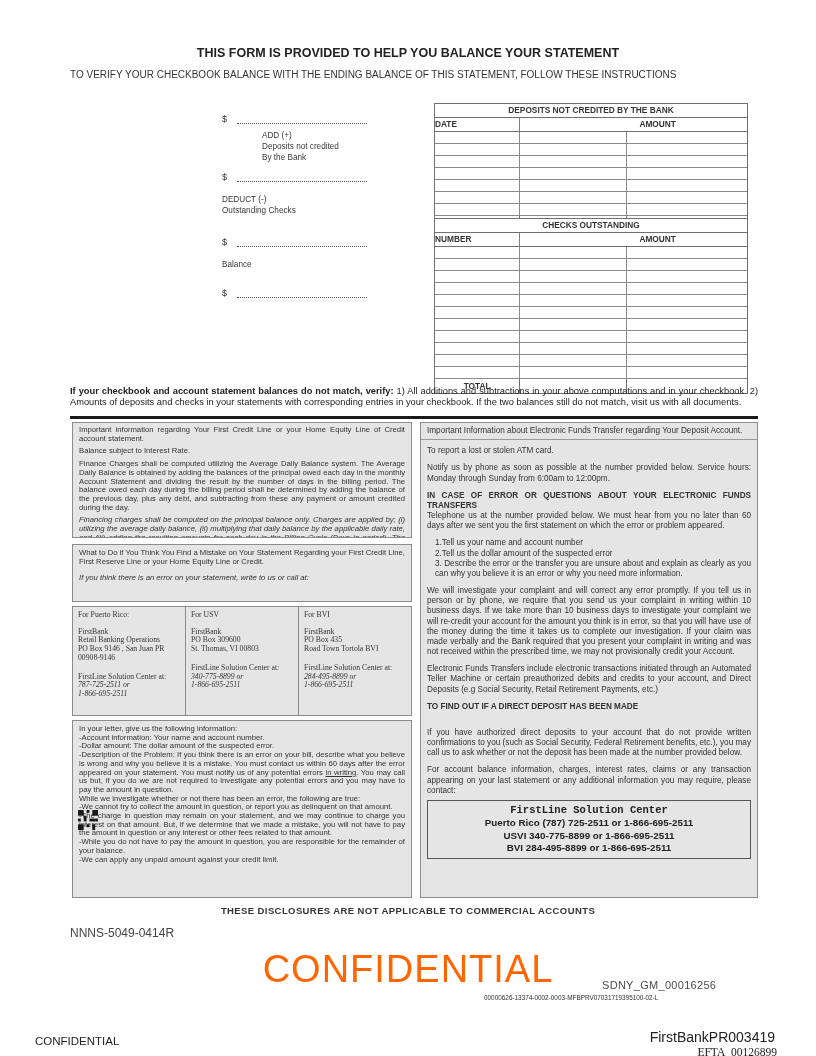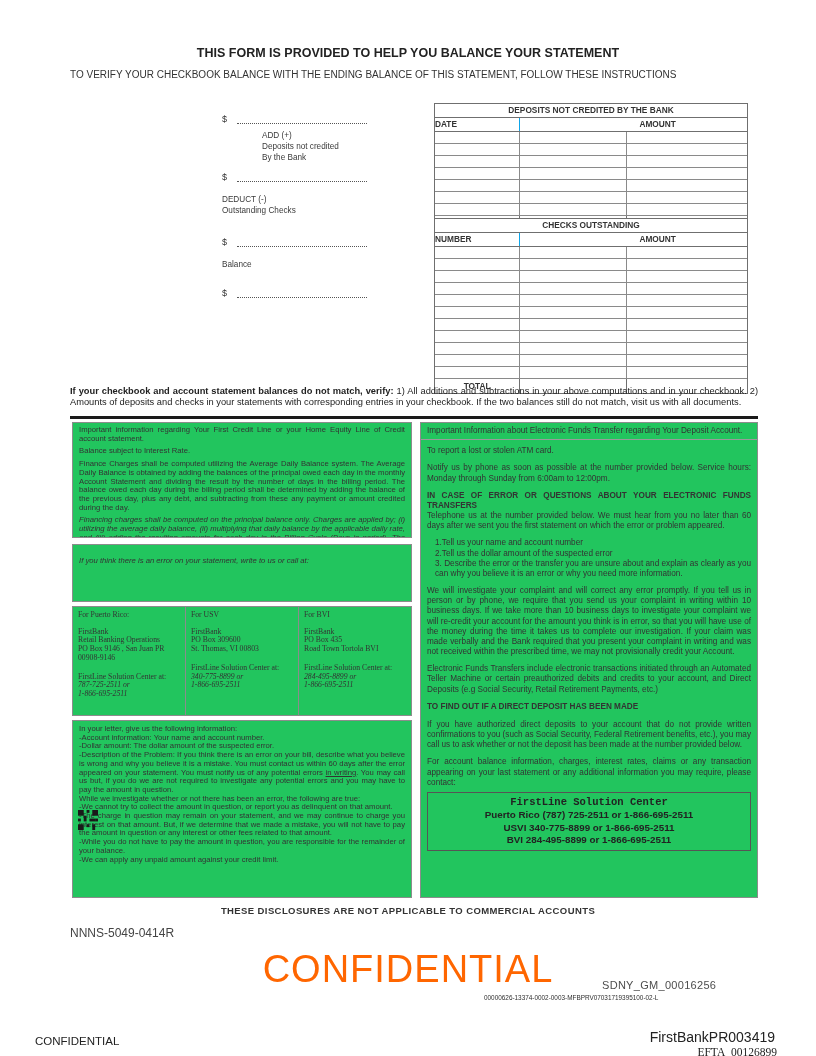--- a/index.html
+++ b/index.html
@@ -32,21 +32,21 @@
   .t-total .c1{width:27%;border-right:1px solid #6f6f6f;text-align:center;font-weight:bold;}
   .t-total .c2{width:34%;border-right:1px solid #6f6f6f;}
   .t-total .c3{flex:1;}
 
   
   .verify{left:70px;top:386px;width:688px;font-size:9.3px;line-height:1.18;text-align:justify;color:#222;}
   .verify b{font-weight:bold;}
   .heavy-rule{left:70px;top:416px;width:688px;height:2.5px;background:#1a1a1a;}
 
   
-  .dbox{border:1px solid #8c8c8c;background:#22c55e;box-sizing:border-box;overflow:hidden;}
+  .dbox{border:1px solid #8c8c8c;background:#e5e5e5;box-sizing:border-box;overflow:hidden;}
   .left-col{font-size:7.7px;line-height:1.13;color:#333;}
   .left-col p{margin:0 0 4px 0;text-align:justify;}
   .left-col .it{font-style:italic;}
   .right-col{font-size:8.2px;line-height:1.24;color:#333;}
   .right-col p{margin:0 0 7px 0;text-align:justify;}
   .rc-title{border-bottom:1px solid #9a9a9a;padding:3px 6px;margin:0 -6px 6px -6px;}
   .bold{font-weight:bold;}
   .uline{text-decoration:underline;}
 
   
@@ -236,20 +236,21 @@
   <div class="abs heavy-rule"></div>
 
   <div class="abs dbox left-col" style="left:72px;top:422px;width:340px;height:116px;padding:3px 6px;">
     <p>Important information regarding Your First Credit Line or your Home Equity Line of Credit account statement.</p>
     <p>Balance subject to Interest Rate.</p>
     <p>Finance Charges shall be computed utilizing the Average Daily Balance system.  The Average Daily Balance is obtained by adding the balances of the principal owed each day in the monthly Account Statement and dividing the result by the number of days in the billing period.  The balance owed each day during the billing period shall be determined by adding the balance of the previous day, plus any debt, and subtracting from these any payment or amount credited during the day.</p>
     <p class="it">Financing charges shall be computed on the principal balance only.  Charges are applied by; (i) utilizing the average daily balance, (ii) multiplying that daily balance by the applicable daily rate, and (iii) adding the resulting amounts for each day in the Billing Cycle (Days in period).  The total Finance Charges for the Billing Cycle is the total sum of Finance Charges for each charge.</p>
   </div>
 
   <div class="abs dbox left-col" style="left:72px;top:544px;width:340px;height:58px;padding:4px 6px;">
+    <p>What to Do if You Think You Find a Mistake on Your Statement Regarding your First Credit Line, First Reserve Line or your Home Equity Line or Credit.</p>
     <p class="it" style="margin-top:8px;">If you think there is an error on your statement, write to us or call at:</p>
   </div>
 
   <div class="abs dbox left-col contact" style="left:72px;top:606px;width:340px;height:110px;padding:0;">
     <div class="ccell">
       <div class="region">For Puerto Rico:</div>
       <div class="org ml">FirstBank
 Retail Banking Operations
 PO Box 9146 , San Juan PR
 00908-9146</div>
@@ -293,21 +294,21 @@
     <div class="rc-title">Important Information about Electronic Funds Transfer regarding Your Deposit Account.</div>
     <p>To report a lost or stolen ATM card.</p>
     <p>Notify us by phone as soon as possible at the number provided below. Service hours: Monday through Sunday from 6:00am to 12:00pm.</p>
     <p class="bold" style="margin-bottom:0;">IN CASE OF ERROR OR QUESTIONS ABOUT YOUR ELECTRONIC FUNDS TRANSFERS</p>
     <p>Telephone us at the number provided below.  We must hear from you no later than 60 days after we sent you the first statement on which the error or problem appeared.</p>
     <p class="ml" style="padding-left:8px;">1.Tell us your name and account number
 2.Tell us the dollar amount of the suspected error
 3. Describe the error or the transfer you are unsure about and explain as clearly as you can why you believe it is an error or why you need more information.</p>
     <p>We will investigate your complaint and will correct any error promptly.  If you tell us in person or by phone, we require that you send us your complaint in writing within 10 business days. If we take more than 10 business days to investigate your complaint we will re-credit your account for the amount you think is in error, so that you will have use of the money during the time it takes us to complete our investigation.  If your claim was made verbally and the Bank required that you present your complaint in writing and was not received within the prescribed time, we may not provisionally credit your Account.</p>
     <p>Electronic Funds Transfers include electronic transactions initiated through an Automated Teller Machine or certain preauthorized debits and credits to your account, and Direct Deposits (e.g  Social Security, Retail Retirement Payments, etc.)</p>
-    <p class="bold" style="margin-bottom:8px;">TO FIND OUT IF A DIRECT DEPOSIT HAS BEEN MADE</p>
+    <p class="bold" style="margin-bottom:16px;">TO FIND OUT IF A DIRECT DEPOSIT HAS BEEN MADE</p>
     <p>If you have authorized direct deposits to your account that do not provide written confirmations to you (such as Social Security, Federal Retirement benefits, etc.), you may call us to ask whether or not the deposit has been made at the number provided below.</p>
     <p style="margin-bottom:4px;">For account balance information, charges, interest rates, claims or any transaction appearing on your last statement or any additional information you may require, please contact:</p>
     <div class="flbox">
       <div class="fl-title">FirstLine Solution Center</div>
       <div class="fl-line">Puerto Rico (787) 725-2511 or 1-866-695-2511</div>
       <div class="fl-line">USVI 340-775-8899 or 1-866-695-2511</div>
       <div class="fl-line">BVI 284-495-8899 or 1-866-695-2511</div>
     </div>
   </div>
 

